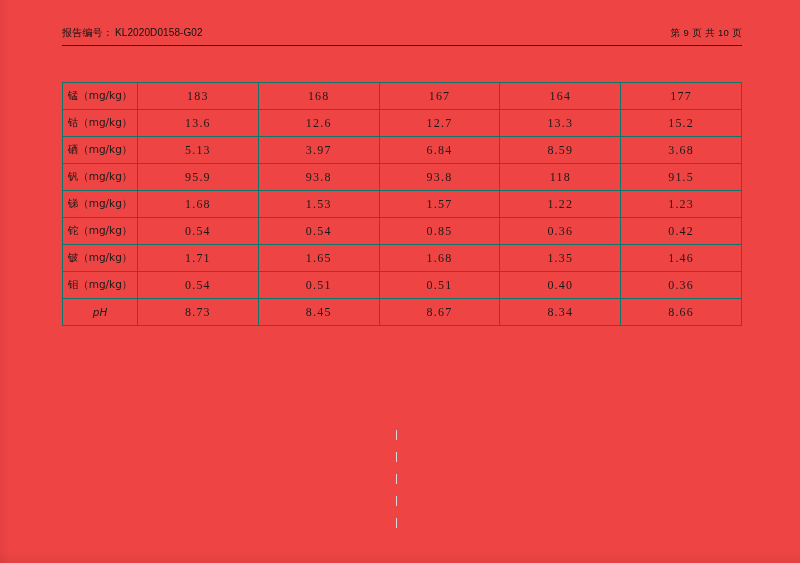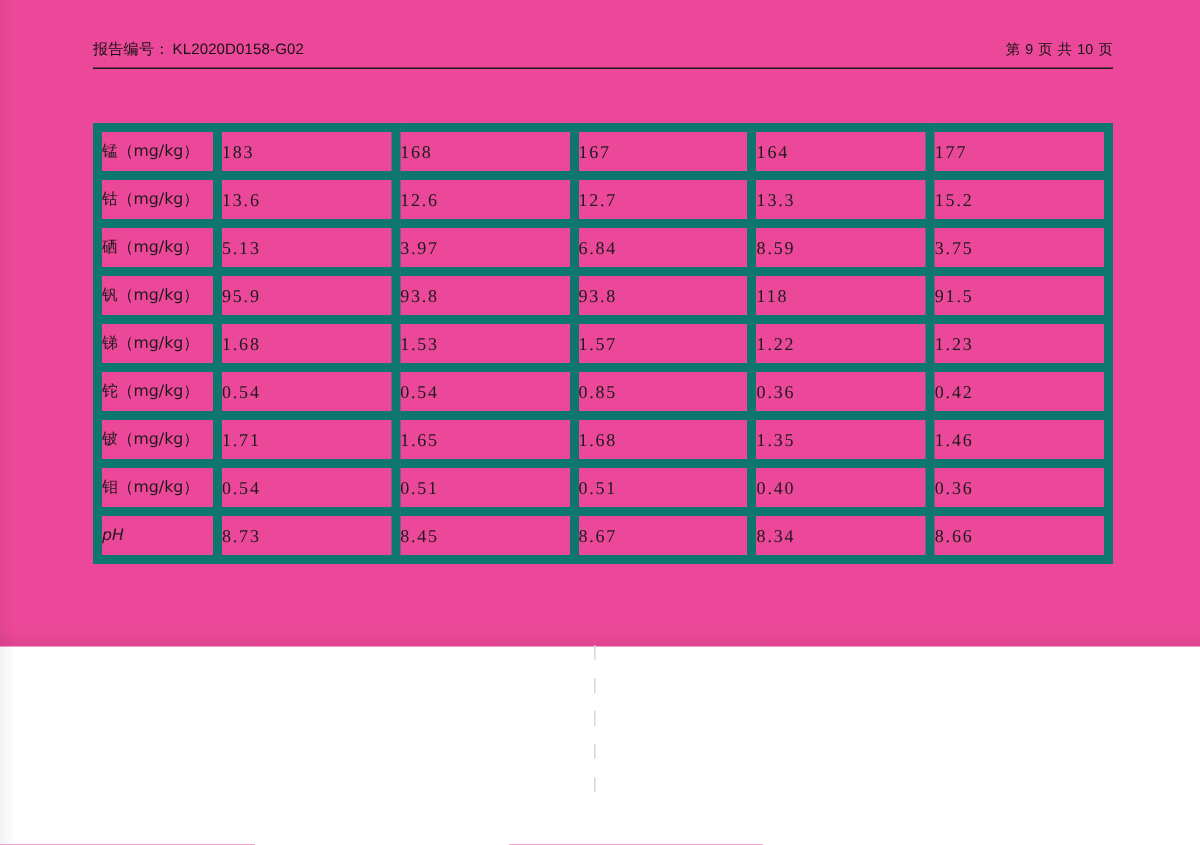--- a/index.html
+++ b/index.html
@@ -10,22 +10,22 @@
     width: 800px;
     height: 563px;
     background: #ffffff;
     font-family: "Liberation Serif", serif;
     color: #1a1a1a;
     overflow: hidden;
   }
   .page {
     position: relative;
     width: 800px;
-    height: 431px;
-    background: #ec4899;
+    height: 563px;
+    background: #ef4444;
   }
   .header {
     position: absolute;
     top: 26px;
     left: 62px;
     right: 58px;
     display: flex;
     justify-content: space-between;
     align-items: flex-end;
     font-size: 10.5px;
@@ -68,23 +68,23 @@
   }
   table.data {
     position: absolute;
     top: 82px;
     left: 62px;
     border-collapse: collapse;
     width: 680px;
     table-layout: fixed;
   }
   table.data td {
-    border: 6px solid #0f766e;
+    border: 1px solid #0f766e;
     height: 26px;
-    text-align: left;
+    text-align: center;
     vertical-align: middle;
     font-size: 11px;
     font-family: "DejaVu Sans", sans-serif;
     padding: 0;
   }
   table.data td.rowhead {
     width: 74px;
     font-size: 10.5px;
     letter-spacing: 0px;
   }
@@ -158,21 +158,21 @@
         <td class="val">12.7</td>
         <td class="val">13.3</td>
         <td class="val">15.2</td>
       </tr>
       <tr>
         <td class="rowhead">硒（mg/kg）</td>
         <td class="val">5.13</td>
         <td class="val">3.97</td>
         <td class="val">6.84</td>
         <td class="val">8.59</td>
-        <td class="val">3.75</td>
+        <td class="val">3.68</td>
       </tr>
       <tr>
         <td class="rowhead">钒（mg/kg）</td>
         <td class="val">95.9</td>
         <td class="val">93.8</td>
         <td class="val">93.8</td>
         <td class="val">118</td>
         <td class="val">91.5</td>
       </tr>
       <tr>

